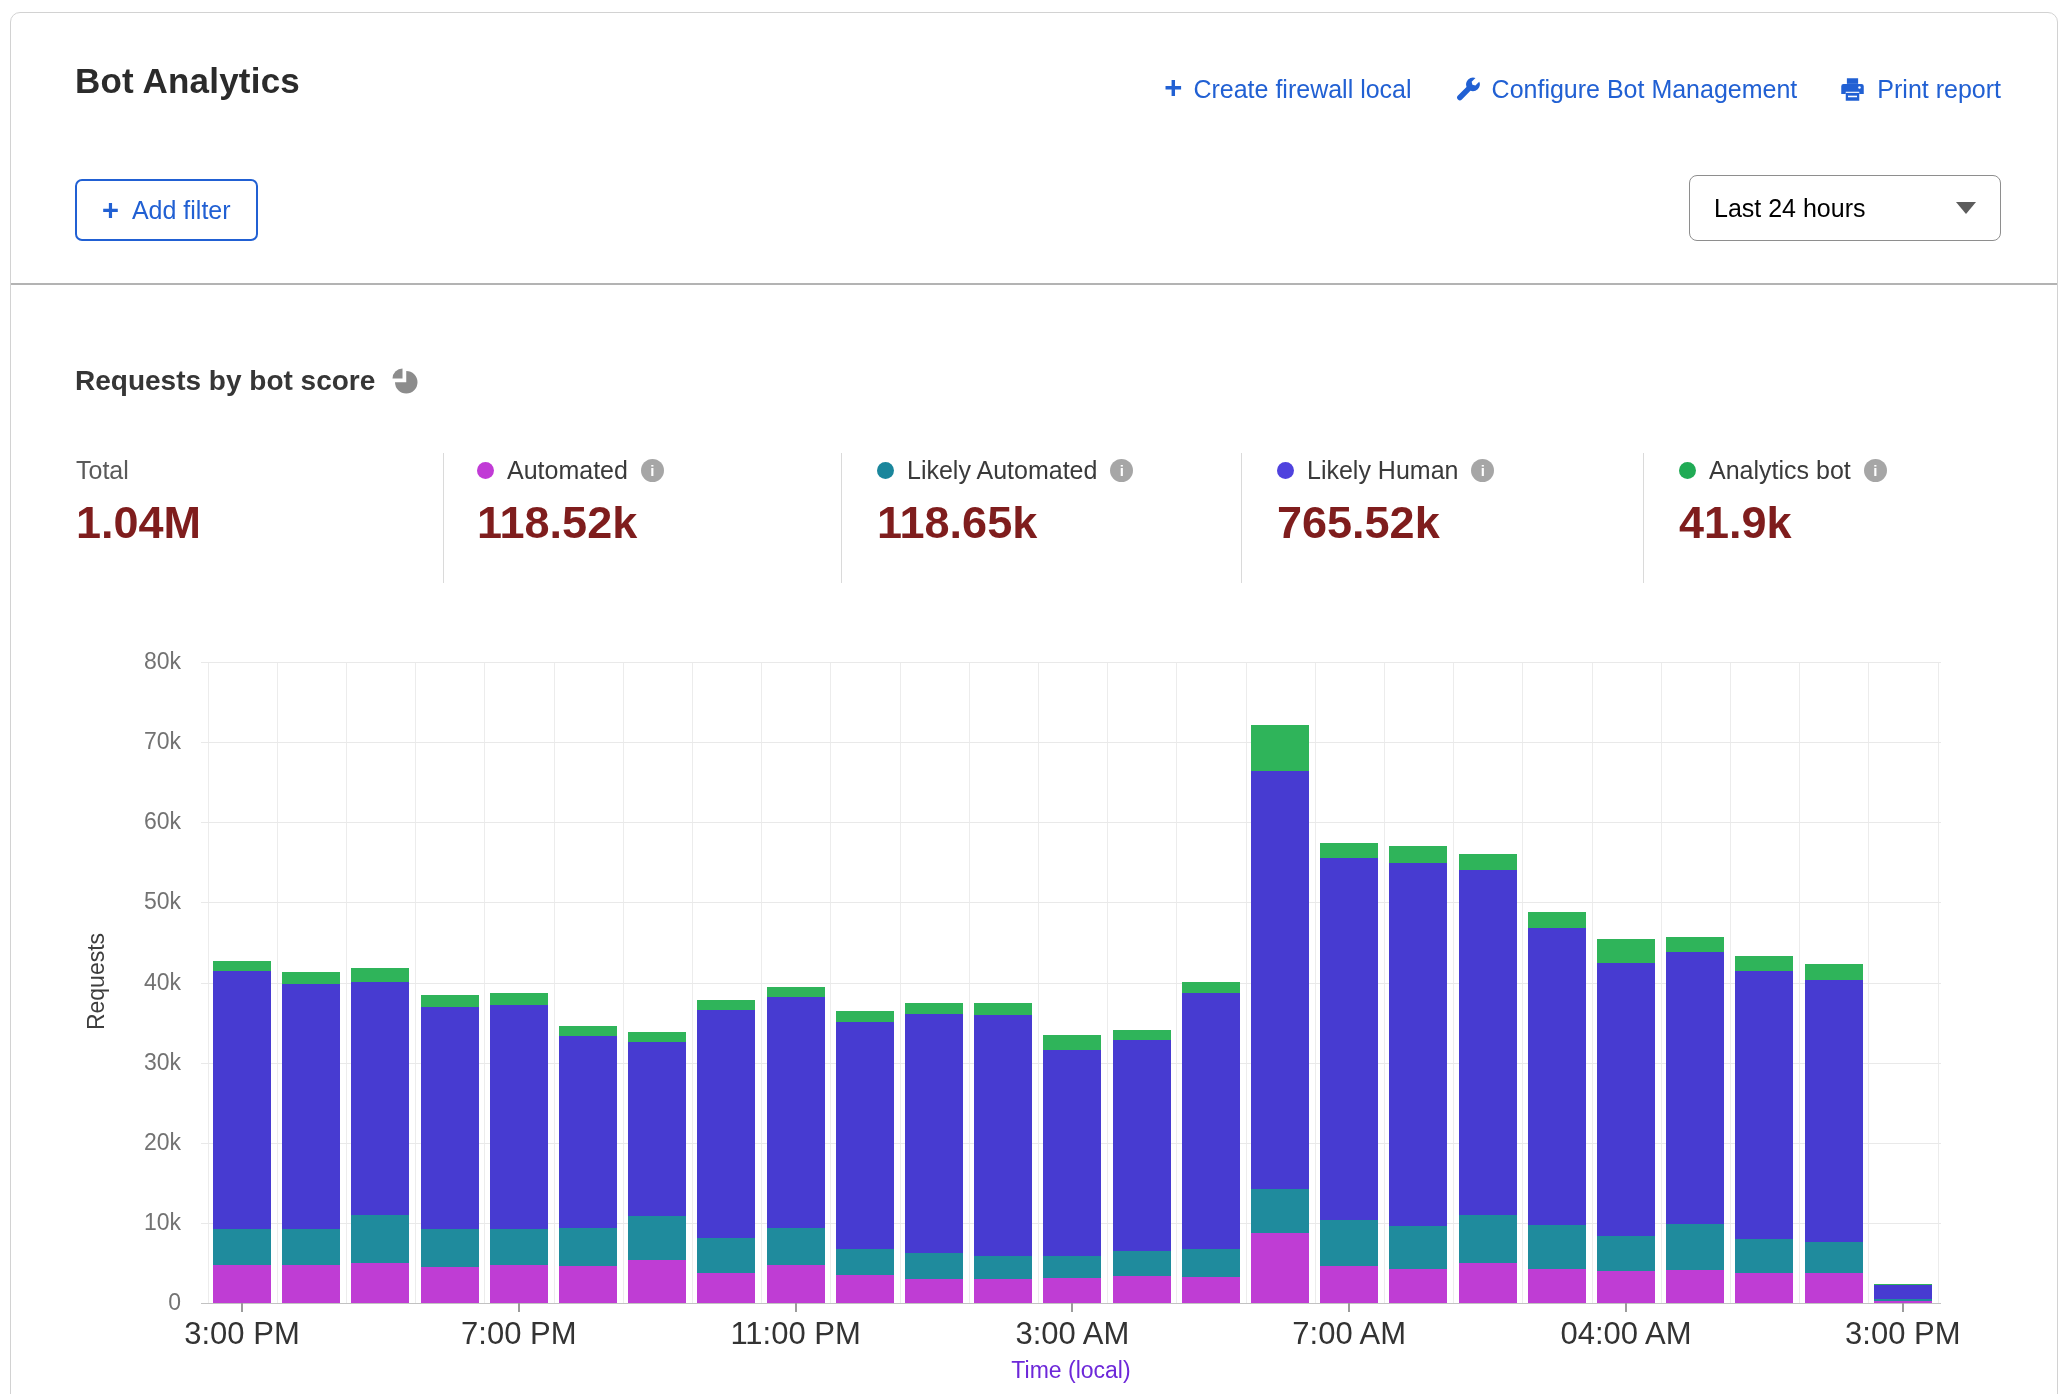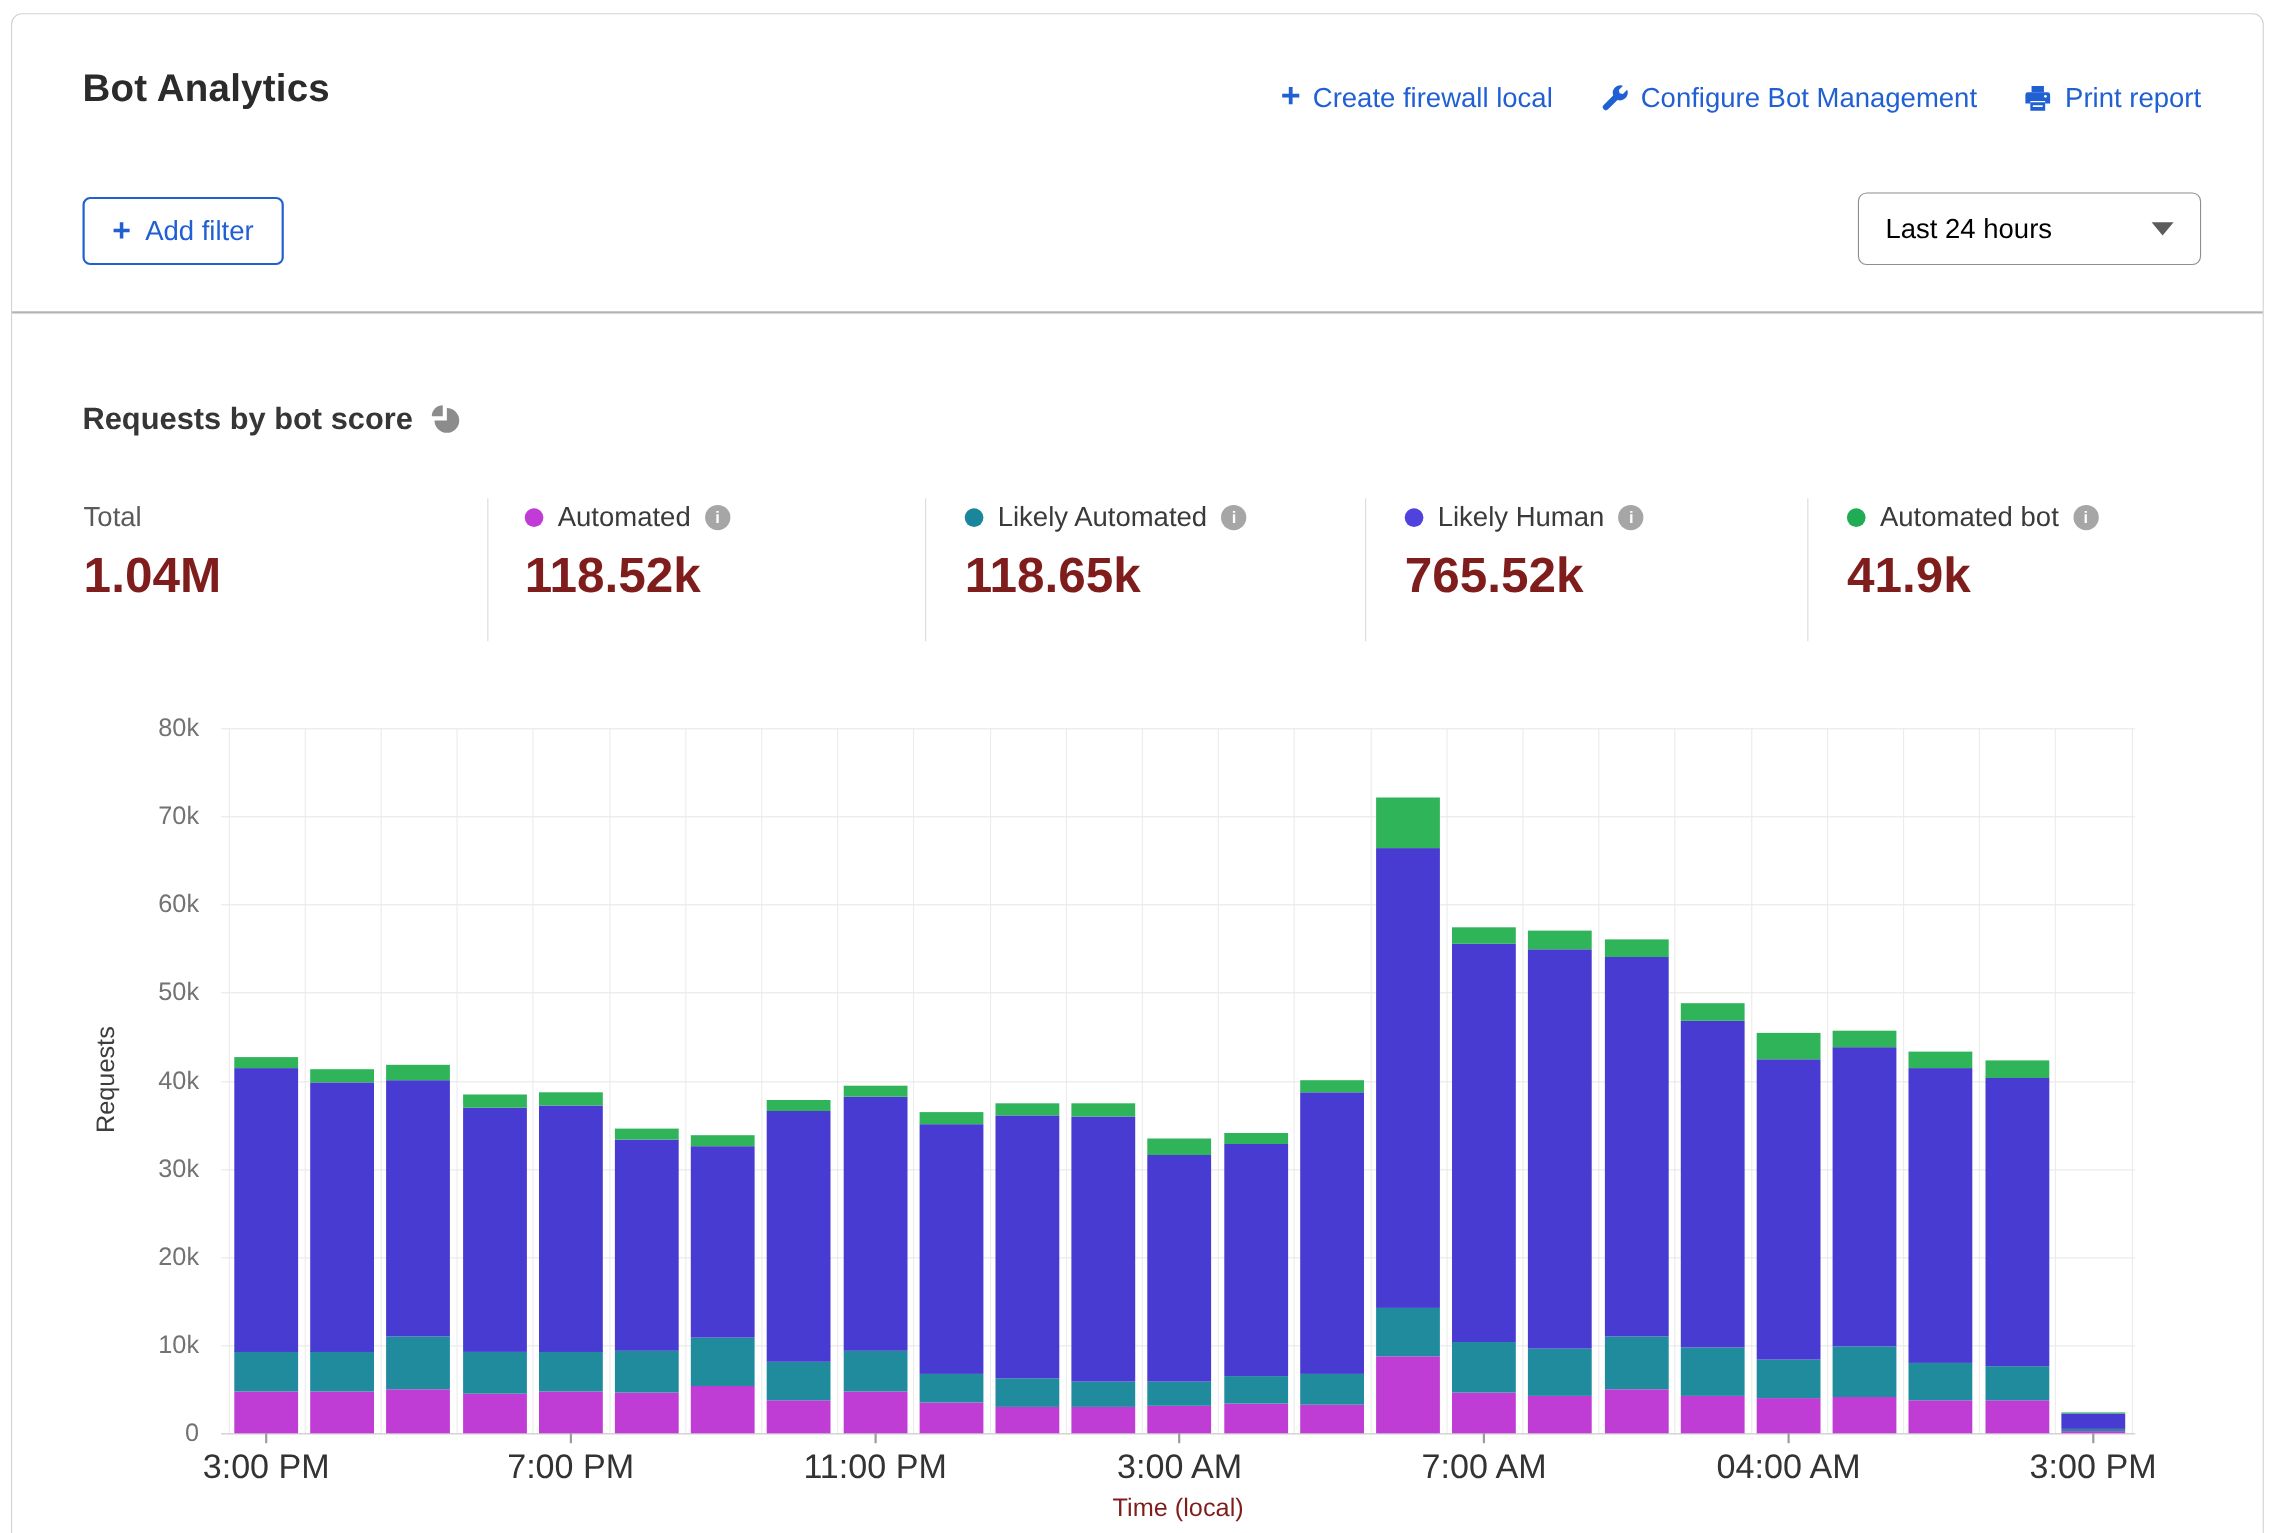--- a/index.html
+++ b/index.html
@@ -81,21 +81,21 @@
     position:absolute; width:170px; text-align:center;
     font-size:31px; color:#333;
   }
   .xtick { position:absolute; width:2px; height:9px; background:#9b9b9b; }
   .axis-title-y {
     position:absolute; left:15px; top:955px; width:140px; text-align:center;
     font-size:23px; color:#3d3d3d; transform:rotate(-90deg);
   }
   .axis-title-x {
     position:absolute; width:220px; text-align:center;
-    font-size:23px; color:#7f1d1d;
+    font-size:23px; color:#6d28d9;
   }
 </style>
 </head>
 <body>
 
 <div id="card">
 
   <div class="page-title">Bot Analytics</div>
 
   <div class="actions">
@@ -175,21 +175,21 @@
           <span class="legend-dot" style="background: rgb(79, 66, 222);"></span>
           <span class="legend-label">Likely Human</span>
           <span class="info-icon">i</span>
         </div>
         <div class="stat-value">765.52k</div>
       </div>
       <div class="stat-divider" style="left: 1632px;"></div>
       <div class="legend-col" style="left: 1668px;">
         <div class="legend-row">
           <span class="legend-dot" style="background: rgb(32, 171, 85);"></span>
-          <span class="legend-label">Automated bot</span>
+          <span class="legend-label">Analytics bot</span>
           <span class="info-icon">i</span>
         </div>
         <div class="stat-value">41.9k</div>
       </div>
     </div>
 
   <div class="axis-title-y">Requests</div>
 
   <div id="plot">
       <div class="vgrid" style="left: 6.5px;"></div>

